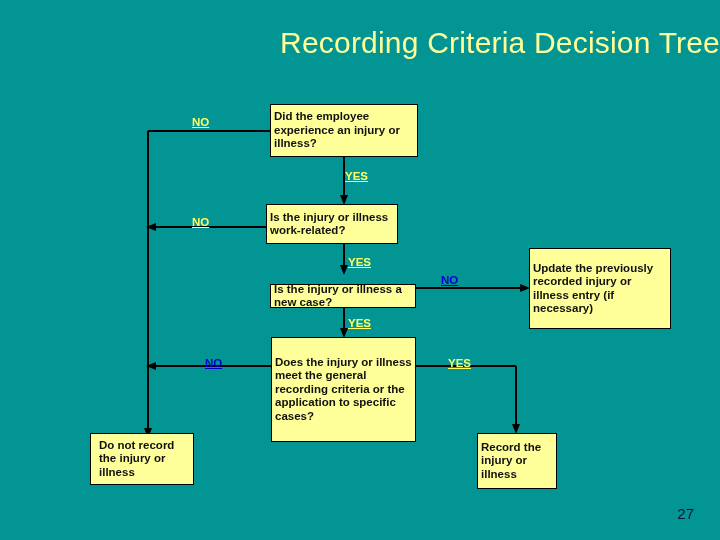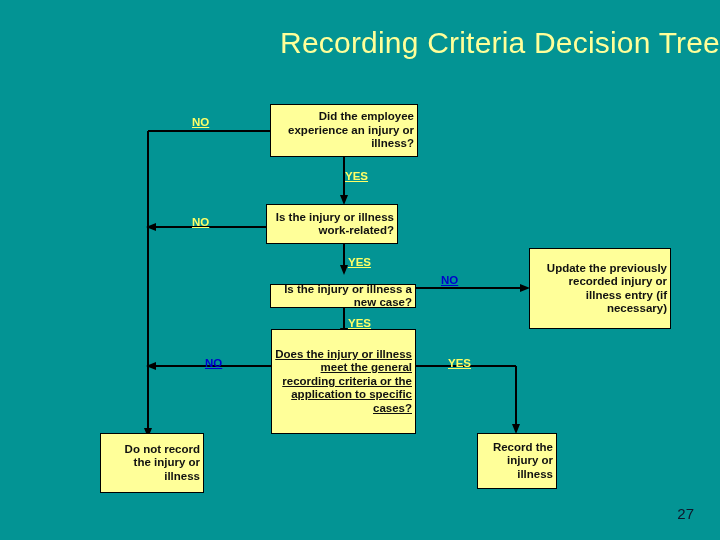--- a/index.html
+++ b/index.html
@@ -21,21 +21,21 @@
     letter-spacing:0.2px;
   }
   .node {
     position:absolute;
     background:#ffff99;
     border:1px solid #000000;
     color:#111111;
     font-weight:bold;
     font-size:11.5px;
     line-height:13.5px;
-    text-align:right;
+    text-align:left;
     display:flex;
     align-items:center;
     justify-content:center;
     box-sizing:border-box;
     padding:2px 3px;
   }
   .edge-label {
     position:absolute;
     color:#ffff66;
     font-weight:bold;
@@ -89,25 +89,25 @@
   <line x1="516" y1="366" x2="516" y2="428" stroke="#000" stroke-width="2"></line>
   <polygon points="516,434 512,424 520,424" fill="#000"></polygon>
 </svg>
 
 <div class="node" style="left:270px; top:104px; width:148px; height:53px;">Did the employee experience an injury or illness?</div>
 
 <div class="node" style="left:266px; top:204px; width:132px; height:40px;">Is the injury or illness work-related?</div>
 
 <div class="node" style="left:270px; top:284px; width:146px; height:24px;">Is the injury or illness a new case?</div>
 
-<div class="node" style="left:271px; top:329px; width:145px; height:105px;text-decoration:underline;">Does the injury or illness meet the general recording criteria or the application to specific cases?</div>
+<div class="node" style="left:271px; top:337px; width:145px; height:105px;">Does the injury or illness meet the general recording criteria or the application to specific cases?</div>
 
 <div class="node" style="left:529px; top:248px; width:142px; height:81px;">Update the previously recorded injury or illness entry (if necessary)</div>
 
-<div class="node" style="left:100px; top:433px; width:104px; height:60px;padding-left:8px;">Do not record the injury or illness</div>
+<div class="node" style="left:90px; top:433px; width:104px; height:52px;padding-left:8px;">Do not record the injury or illness</div>
 
 <div class="node" style="left:477px; top:433px; width:80px; height:56px;">Record the injury or illness</div>
 
 <div class="edge-label" style="left:192px; top:116px;">NO</div>
 
 <div class="edge-label" style="left:345px; top:170px;">YES</div>
 
 <div class="edge-label" style="left:192px; top:216px;">NO</div>
 
 <div class="edge-label" style="left:348px; top:256px;">YES</div>

